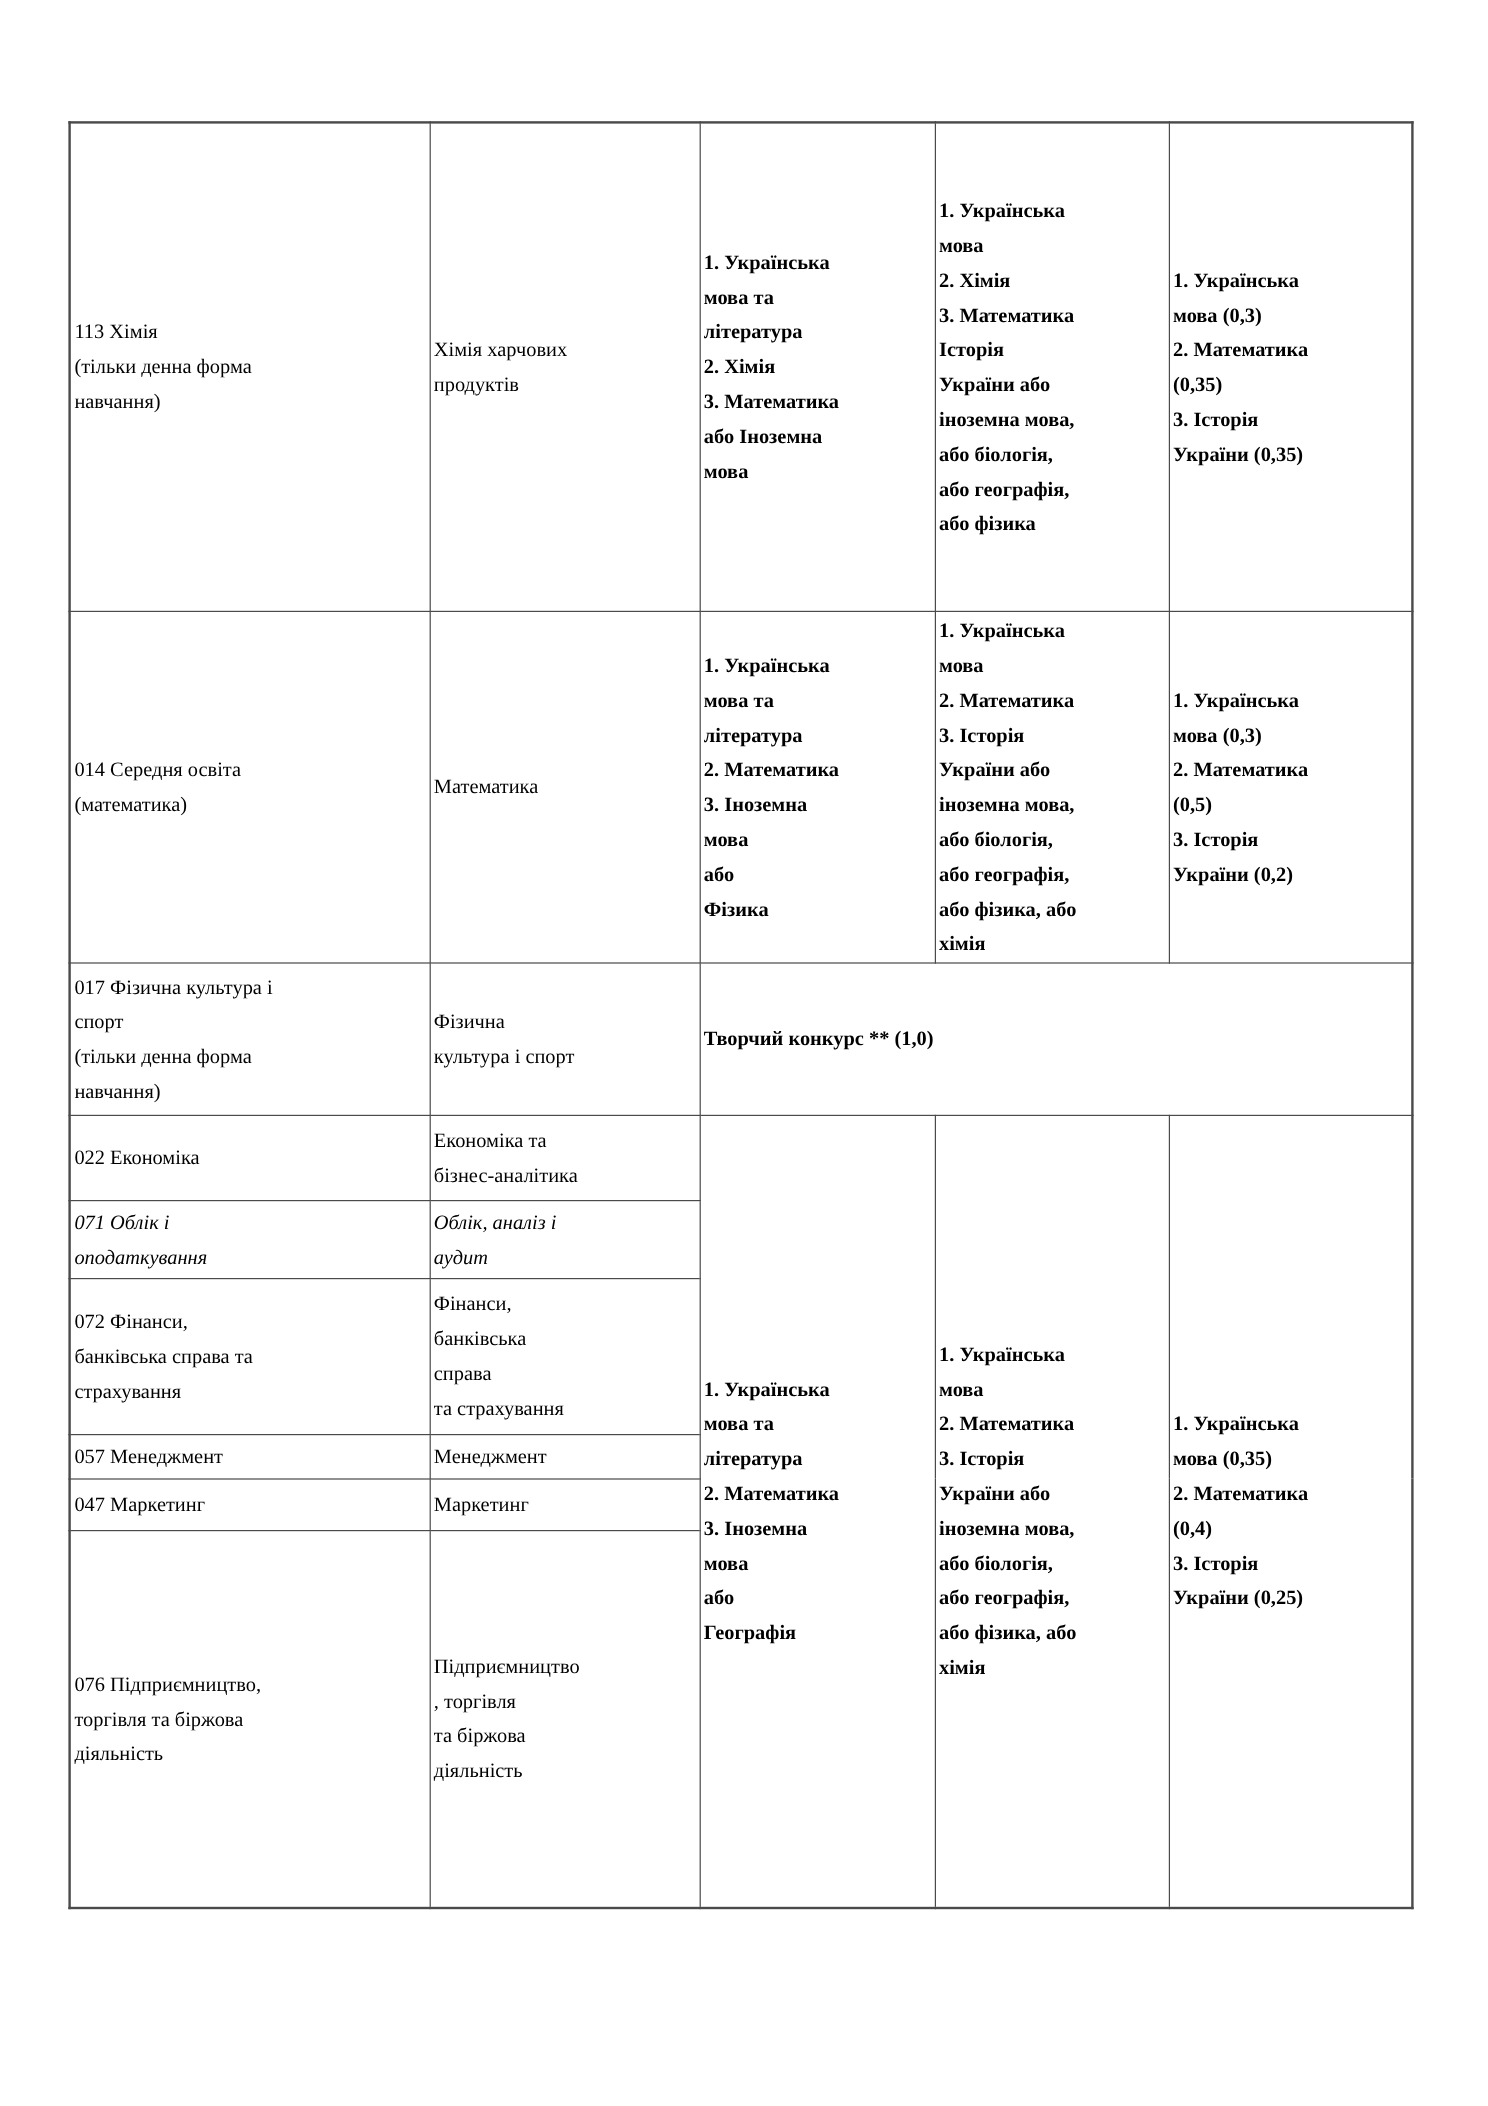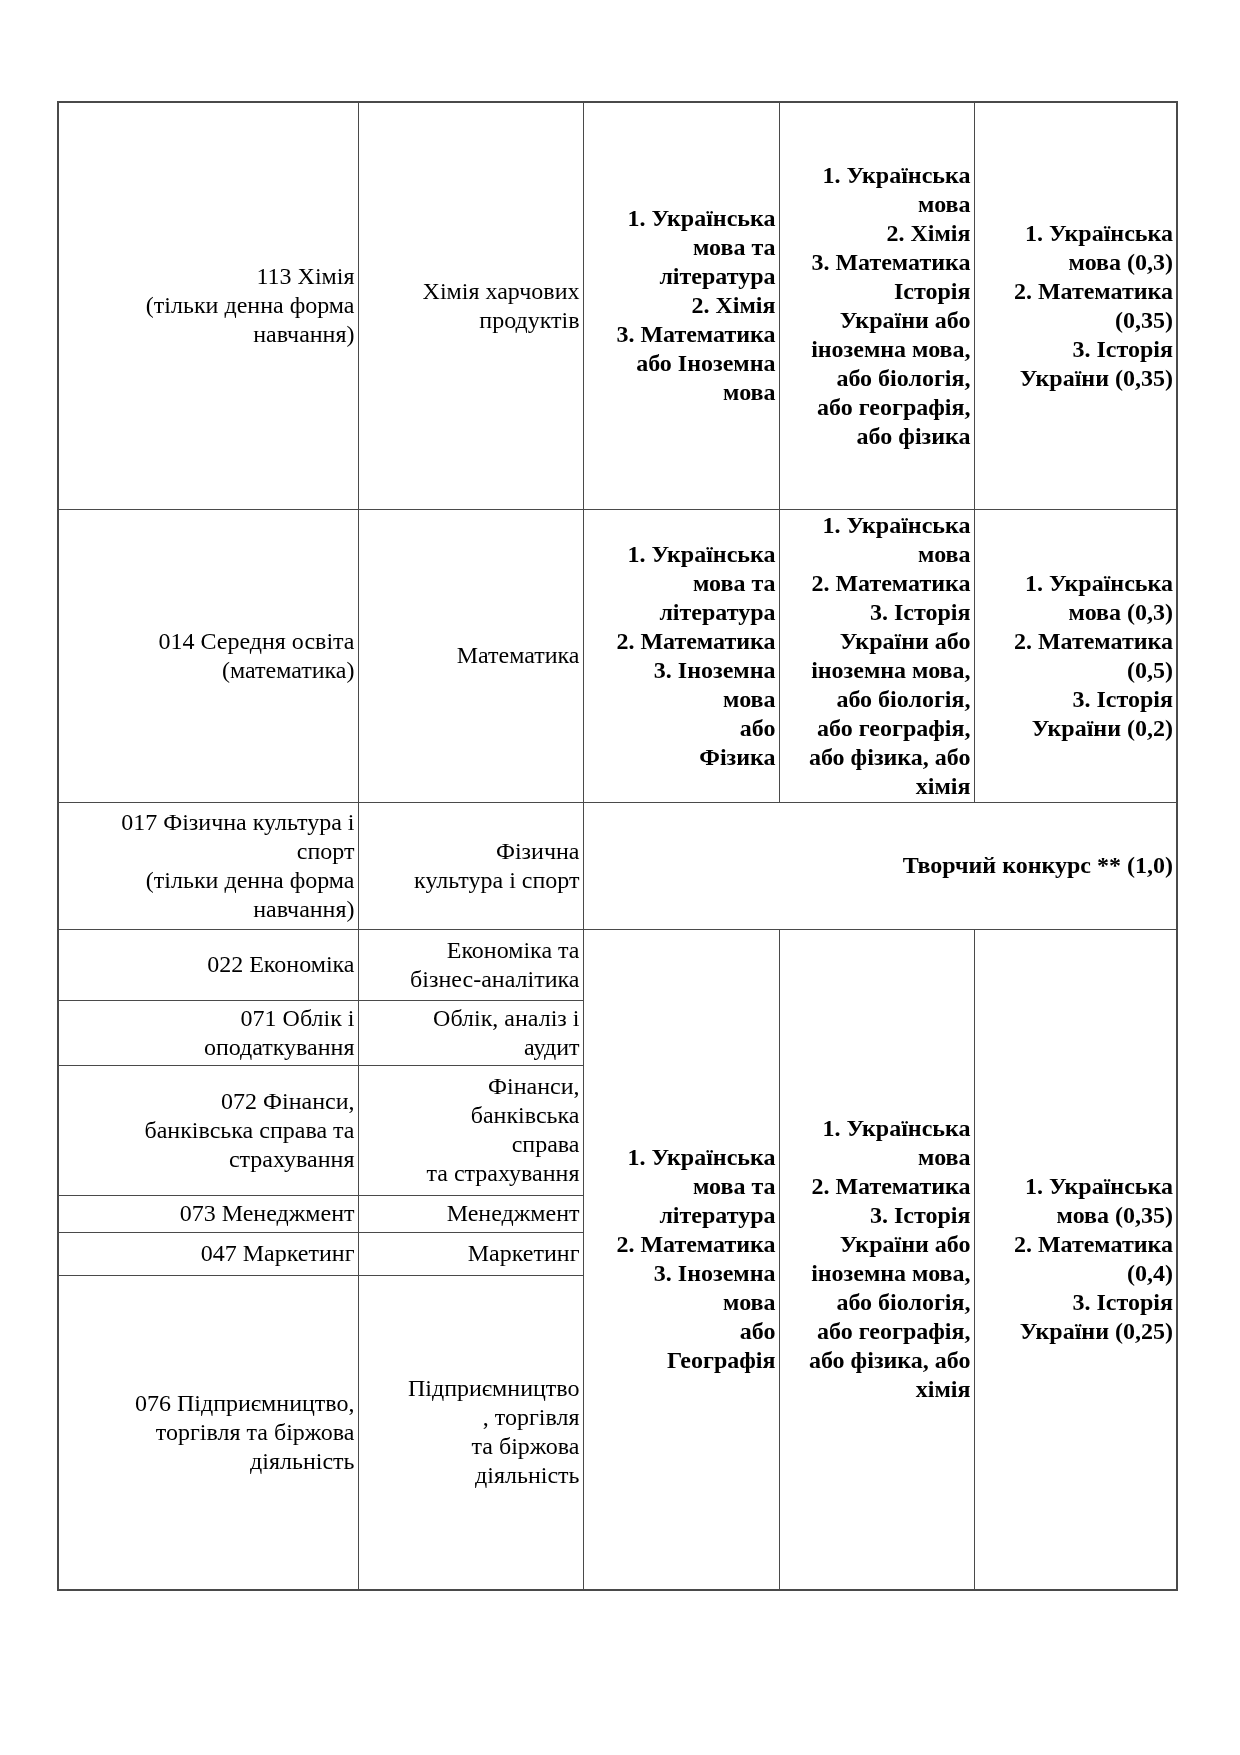--- a/index.html
+++ b/index.html
@@ -21,34 +21,34 @@
     left: 57px;
     top: 101px;
     width: 1119px;
     table-layout: fixed;
     border-collapse: collapse;
     border: 2.5px solid #4a4a4a;
   }
   table.tbl td {
     border: 1.5px solid #4a4a4a;
     vertical-align: middle;
-    text-align: right;
-    font-size: 24px;
+    text-align: left;
+    font-size: 17px;
     line-height: 29px;
     padding: 1px 3px;
     overflow: hidden;
   }
   td.b { font-weight: bold; }
   .pre { white-space: pre-line; }
   
   tr.r1 td { height: 407px; }
   tr.r2 td { height: 287px; }
   tr.r3 td { height: 127px; }
   tr.r4 td { height: 71px; }
-  tr.r5 td { height: 65px; }
+  tr.r5 td { height: 65px; font-style: italic; }
   tr.r6 td { height: 130px; }
   tr.r7 td { height: 37px; }
   tr.r8 td { height: 43px; }
   tr.r9 td { height: 315px; }
 </style>
 </head>
 <body>
 
 <div class="page">
   <table class="tbl">
@@ -218,21 +218,21 @@
       <td>
             <div class="pre">Фінанси,
 банківська
 справа
 та страхування</div>
           </td>
     </tr>
 
     <tr class="r7">
       <td>
-            <div class="pre">073 Менеджмент</div>
+            <div class="pre">057 Менеджмент</div>
           </td>
       <td>
             <div class="pre">Менеджмент</div>
           </td>
     </tr>
 
     <tr class="r8">
       <td>
             <div class="pre">047 Маркетинг</div>
           </td>

